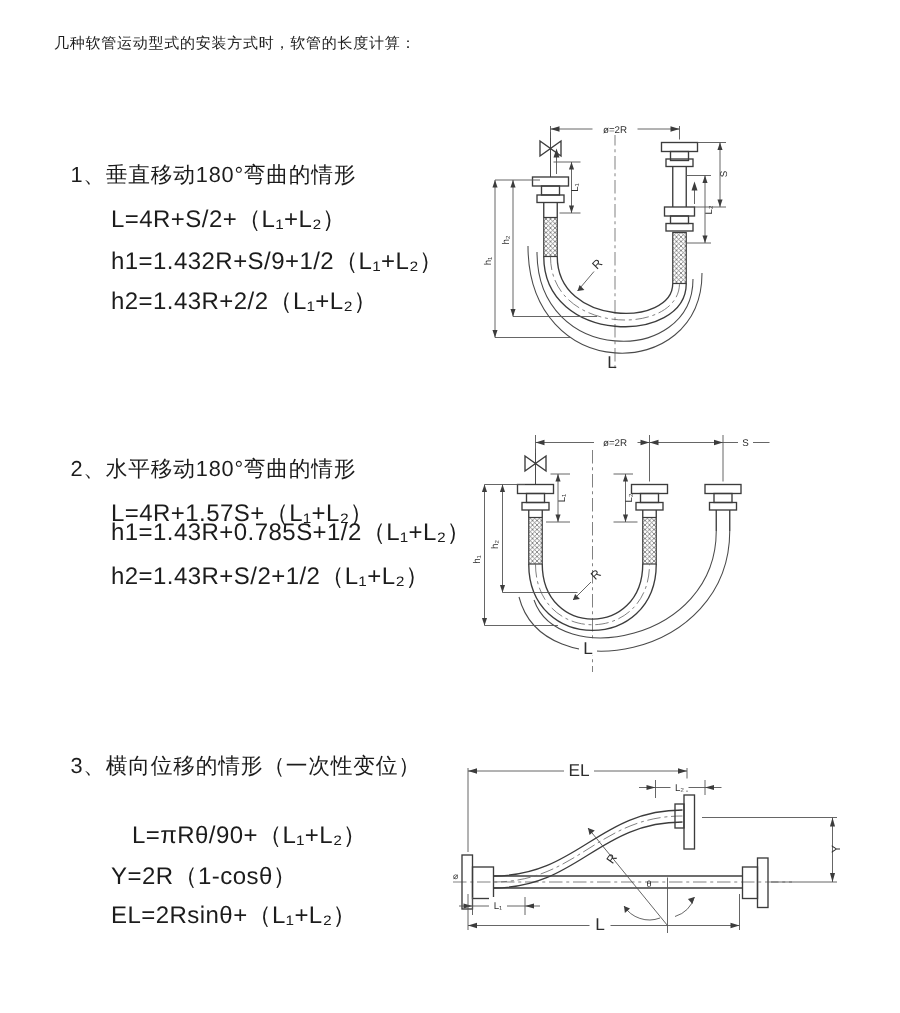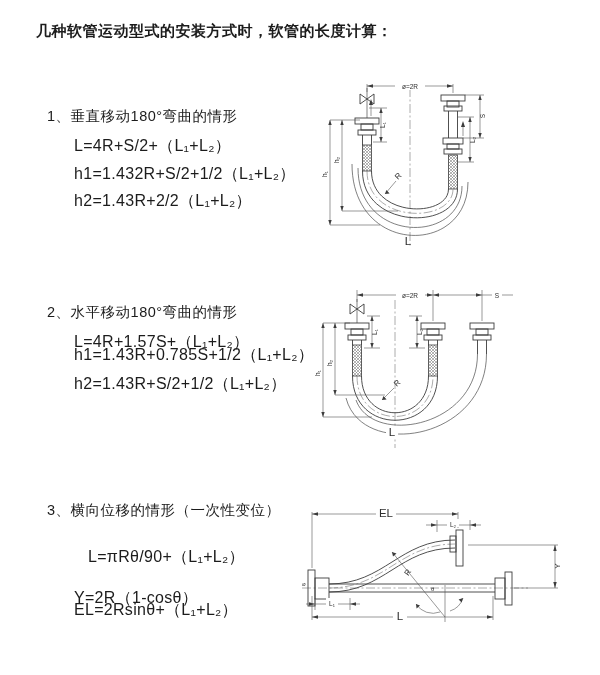--- a/index.html
+++ b/index.html
@@ -1,21 +1,21 @@
 <!DOCTYPE html>
 <html><head>
 <meta charset="utf-8">
 <style>
   html,body{margin:0;padding:0;}
   body{
     width:600px;height:675px;position:relative;background:#ffffff;
     font-family:"Liberation Sans",sans-serif;color:#1c1c1c;overflow:hidden;
   }
   .abs{position:absolute;}
-  .doc-title{font-size:15px;font-weight:bold;letter-spacing:.5px;text-align:center;}
+  .doc-title{font-size:10px;font-weight:normal;letter-spacing:.5px;text-align:center;}
   .sec-heading{font-size:14.5px;font-weight:normal;letter-spacing:.5px;}
   .formula{font-size:16px;font-weight:400;letter-spacing:.3px;white-space:pre;}
   svg{position:absolute;overflow:visible;}
   svg text{font-family:"Liberation Sans",sans-serif;fill:#2e2e2e;}
   .dline{stroke:#3c3c3c;stroke-width:.9;fill:none;}
   .thin{stroke:#4a4a4a;stroke-width:.7;fill:none;}
   .dim{stroke:#555;stroke-width:.6;fill:none;}
   .cl{stroke:#666;stroke-width:.55;fill:none;stroke-dasharray:9 2.5 2 2.5;}
   .arr{fill:#3c3c3c;stroke:none;}
   .lblS{font-size:6.5px;}
@@ -23,31 +23,31 @@
   .lblL{font-size:11.5px;}
   .wbg{fill:#ffffff;stroke:none;}
 </style>
 </head>
 <body>
 
 <div class="abs doc-title" style="left:36px;top:22px">几种软管运动型式的安装方式时，软管的长度计算：</div>
 
 <div class="abs sec-heading" style="left:47px;top:107px">1、垂直移动180°弯曲的情形</div>
 <div class="abs formula" style="left:74px;top:136px">L=4R+S/2+（L₁+L₂）</div>
-<div class="abs formula" style="left:74px;top:164px">h1=1.432R+S/2+1/2（L₁+L₂）</div>
+<div class="abs formula" style="left:74px;top:164px">h1=1.432R+S/9+1/2（L₁+L₂）</div>
 <div class="abs formula" style="left:74px;top:191px">h2=1.43R+2/2（L₁+L₂）</div>
 
 <div class="abs sec-heading" style="left:47px;top:303px">2、水平移动180°弯曲的情形</div>
 <div class="abs formula" style="left:74px;top:332px">L=4R+1.57S+（L₁+L₂）</div>
 <div class="abs formula" style="left:74px;top:345px">h1=1.43R+0.785S+1/2（L₁+L₂）</div>
 <div class="abs formula" style="left:74px;top:374px">h2=1.43R+S/2+1/2（L₁+L₂）</div>
 
 <div class="abs sec-heading" style="left:47px;top:501px">3、横向位移的情形（一次性变位）</div>
 <div class="abs formula" style="left:88px;top:547px">L=πRθ/90+（L₁+L₂）</div>
-<div class="abs formula" style="left:74px;top:588px">Y=2R（1-cosθ）</div>
+<div class="abs formula" style="left:74px;top:574px">Y=2R（1-cosθ）</div>
 <div class="abs formula" style="left:74px;top:600px">EL=2Rsinθ+（L₁+L₂）</div>
 
 <svg style="left:310px;top:68px" width="290" height="195" viewBox="0 0 290 195">
   <defs>
     <pattern id="hatch1" width="3" height="3" patternUnits="userSpaceOnUse">
       <path d="M0,0 L3,3 M3,0 L0,3" stroke="#6a6a6a" stroke-width="0.5"></path>
     </pattern>
   </defs>
 
   <line class="cl" x1="100" y1="20" x2="100" y2="178"></line>

